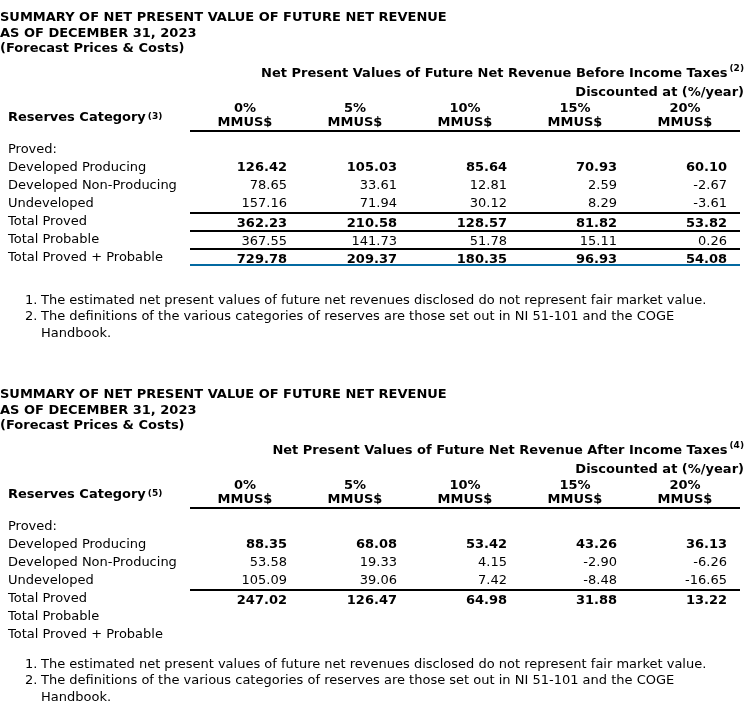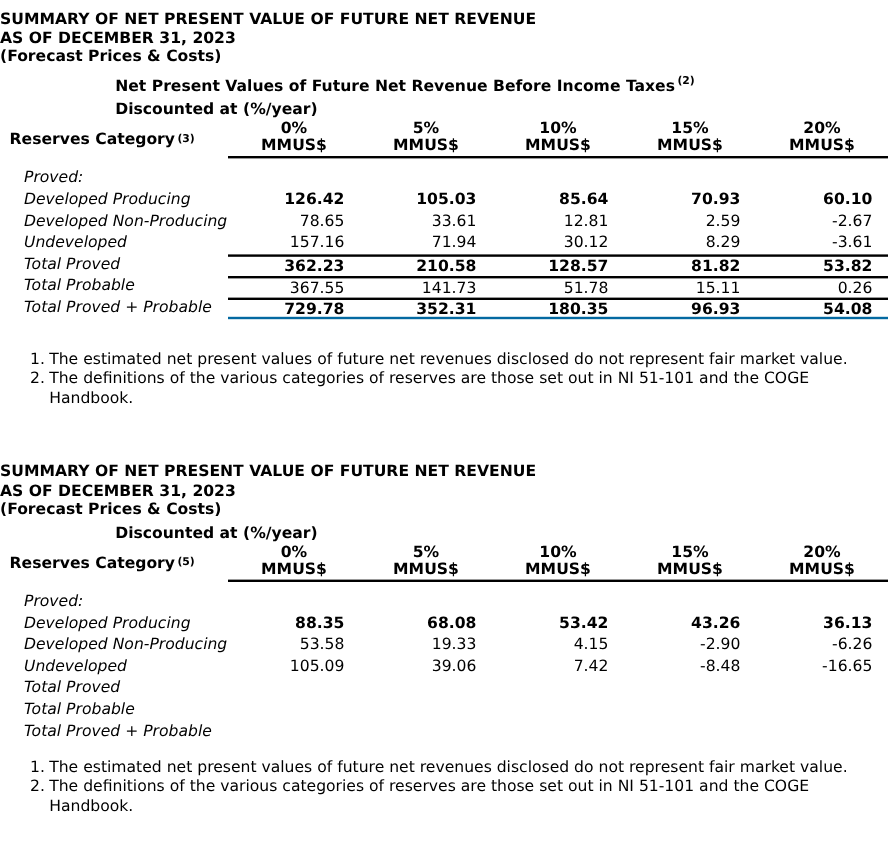--- a/index.html
+++ b/index.html
@@ -20,21 +20,21 @@
 
   .titles div {
     font-weight: bold;
     line-height: 15.5px;
     white-space: nowrap;
   }
   .subhead {
     box-sizing: border-box;
     width: 744px;
     padding-left: 96px;
-    text-align: left;
+    text-align: right;
     font-weight: bold;
     line-height: 15px;
     margin-top: 9px;
     white-space: nowrap;
   }
   .discount {
     margin-top: 4px;
   }
   sup {
     font-size: 9px;
@@ -63,23 +63,22 @@
     text-align: center;
     font-weight: bold;
     line-height: 14px;
   }
 
   .body-rows { margin-top: 8px; }
   .trow { display: flex; height: 18px; line-height: 18px; }
   .trow .lbl {
     box-sizing: border-box;
     width: 190px;
-    padding-left: 20px;
+    padding-left: 8px;
     white-space: nowrap;
-    font-style: italic;
   }
   .trow .nums { width: 550px; display: flex; justify-content: center; }
   .trow .cell {
     box-sizing: border-box;
     width: 110px;
     text-align: right;
     padding-right: 13px;
   }
   .trow.bv .cell { font-weight: bold; }
   .trow.lt .nums { border-top: 2px solid #000; }
@@ -188,21 +187,21 @@
           <div class="cell">141.73</div>
           <div class="cell">51.78</div>
           <div class="cell">15.11</div>
           <div class="cell">0.26</div>
         </div>
       </div>
       <div class="trow bv lt lb">
         <div class="lbl">Total Proved + Probable</div>
         <div class="nums">
           <div class="cell">729.78</div>
-          <div class="cell">352.31</div>
+          <div class="cell">209.37</div>
           <div class="cell">180.35</div>
           <div class="cell">96.93</div>
           <div class="cell">54.08</div>
         </div>
       </div>
     </div>
 
     <div class="fns">
       <div class="fn">
         <div class="n">1.</div>
@@ -221,20 +220,21 @@
   </div>
 
   <div class="sec sec2">
 
     <div class="titles">
       <div>SUMMARY OF NET PRESENT VALUE OF FUTURE NET REVENUE</div>
       <div>AS OF DECEMBER 31, 2023</div>
       <div>(Forecast Prices &amp; Costs)</div>
     </div>
 
+    <div class="subhead"><span>Net Present Values of Future Net Revenue After Income Taxes</span><sup>(4)</sup></div>
     <div class="subhead discount">Discounted at (%/year)</div>
 
     <div class="hdr-row">
       <div class="cat-col">
           <span>Reserves Category</span>
           <sup>(5)</sup>
         </div>
       <div class="num-block">
         <div class="hcell">
             <div>0%</div>
@@ -289,20 +289,27 @@
         <div class="nums">
           <div class="cell">105.09</div>
           <div class="cell">39.06</div>
           <div class="cell">7.42</div>
           <div class="cell">-8.48</div>
           <div class="cell">-16.65</div>
         </div>
       </div>
       <div class="trow bv lt">
         <div class="lbl">Total Proved</div>
+        <div class="nums">
+          <div class="cell">247.02</div>
+          <div class="cell">126.47</div>
+          <div class="cell">64.98</div>
+          <div class="cell">31.88</div>
+          <div class="cell">13.22</div>
+        </div>
       </div>
       <div class="trow lt">
         <div class="lbl">Total Probable</div>
       </div>
       <div class="trow bv lt">
         <div class="lbl">Total Proved + Probable</div>
       </div>
     </div>
 
     <div class="fns">

